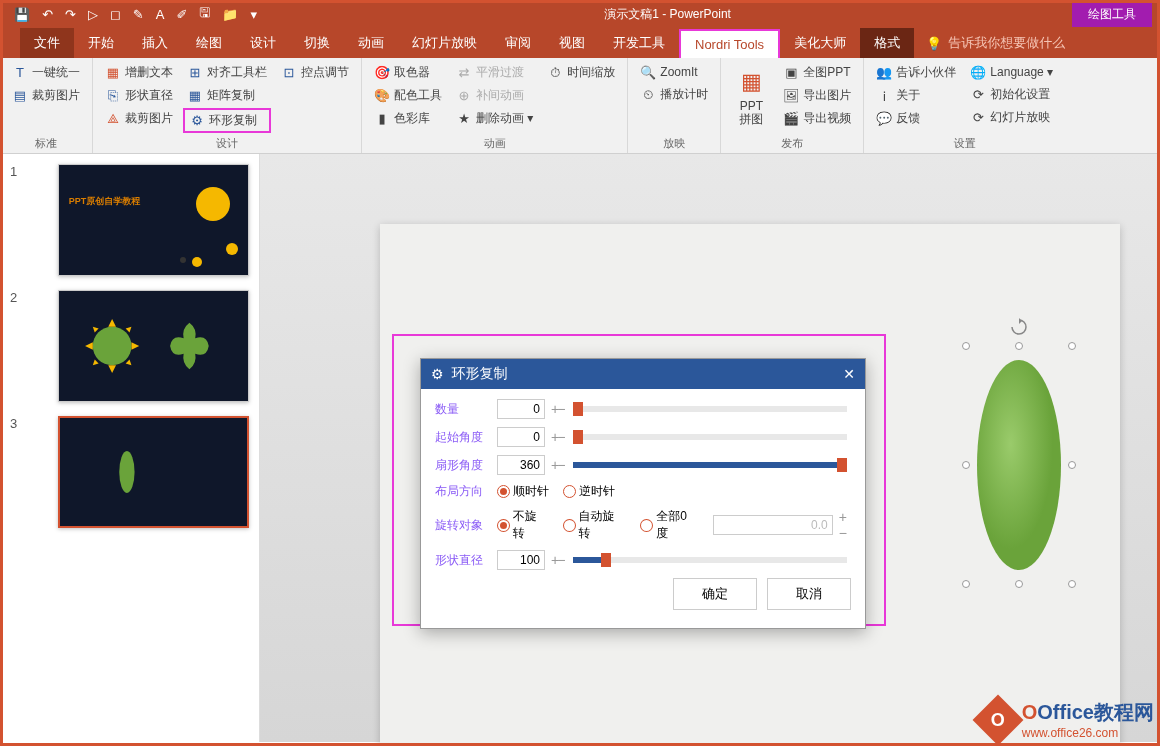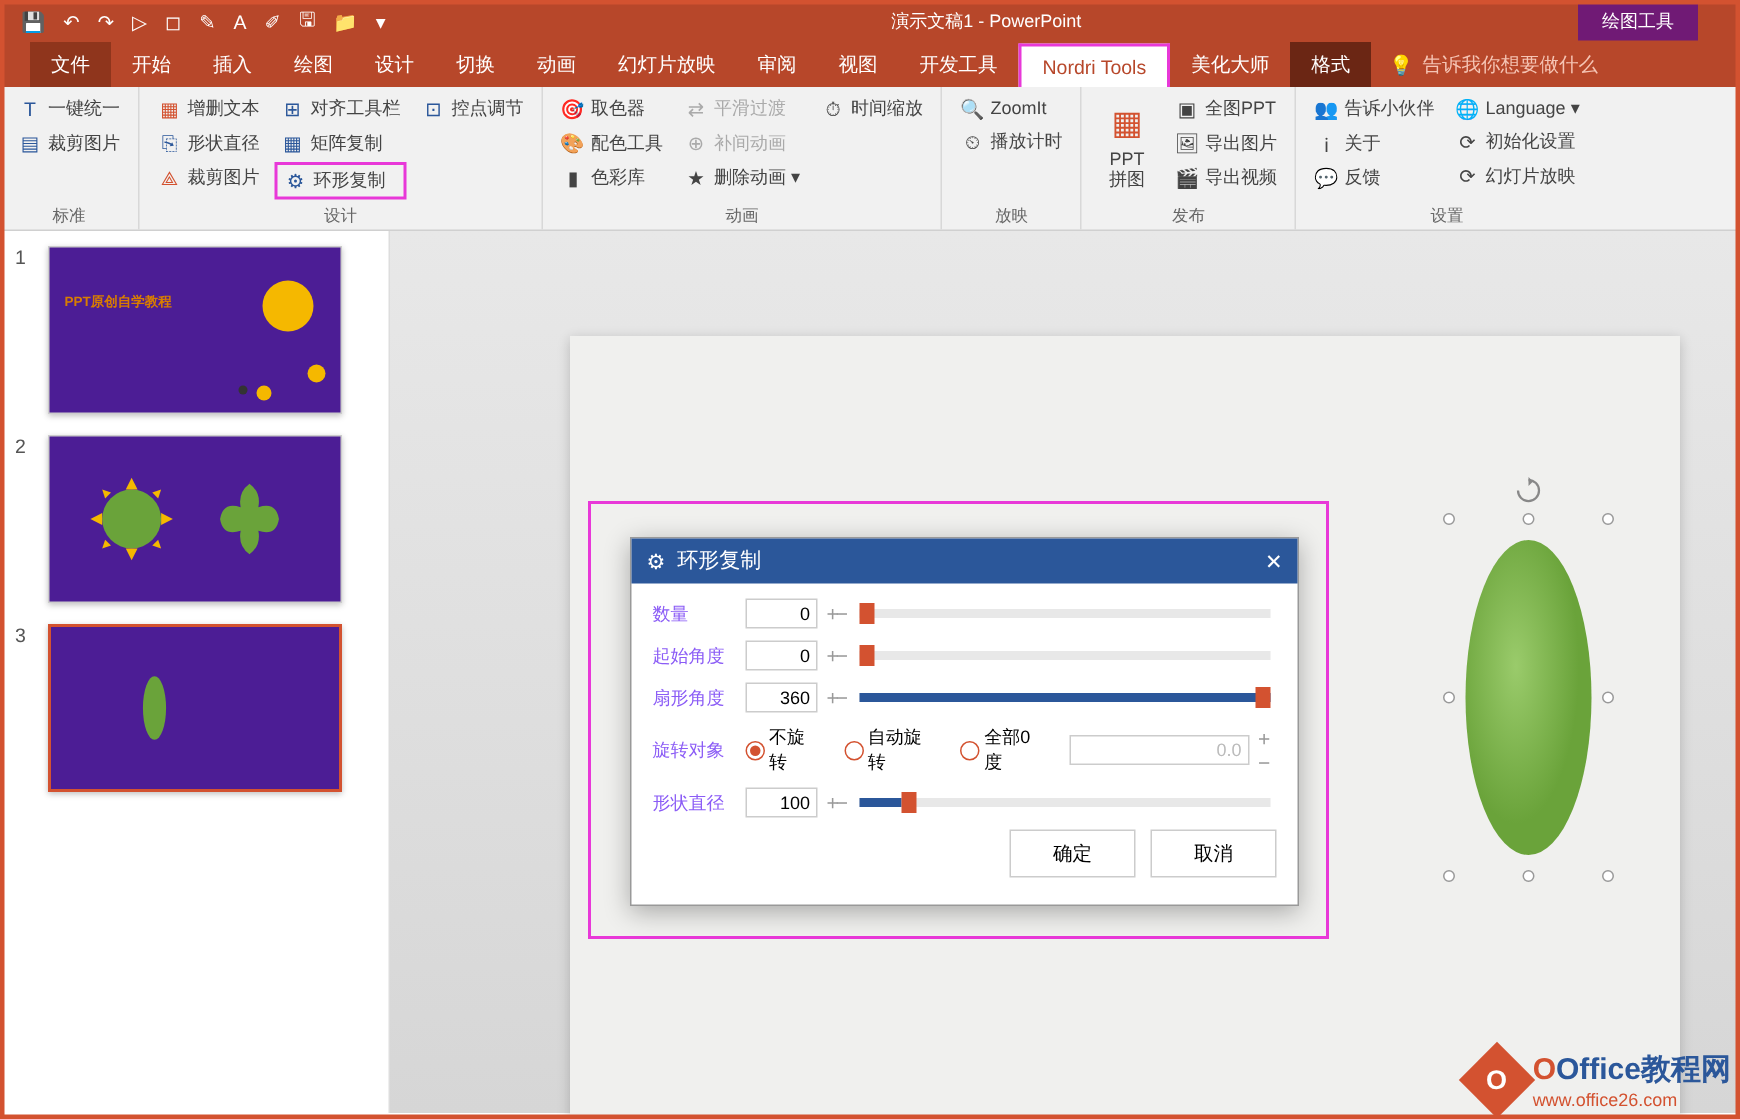--- a/index.html
+++ b/index.html
@@ -1,21 +1,21 @@
 <!DOCTYPE html>
 <html><head>
   <meta charset="utf-8">
   <style>
     * { margin: 0; padding: 0; box-sizing: border-box; font-family: "Microsoft YaHei", sans-serif; }
     body { width: 1160px; height: 746px; background: #fff; position: relative; overflow: hidden; }
     
     .qat { background: #b7472a; height: 28px; display: flex; align-items: center; padding: 0 8px; color: #fff; font-size: 12px; }
     .qat-icon { color: #fff; margin: 0 6px; cursor: pointer; font-size: 13px; }
     .app-title-area { flex: 1; text-align: center; font-size: 12px; }
-    .context-tab { background: #701a75; padding: 4px 16px; font-size: 12px; margin-right: 20px; }
+    .context-tab { background: #a21caf; padding: 4px 16px; font-size: 12px; }
     
     .tabs { background: #b7472a; height: 30px; display: flex; align-items: flex-end; padding: 0 20px; }
     .tab { color: #fff; padding: 6px 14px; font-size: 13px; cursor: pointer; }
     .tab.file { background: #8f351c; }
     .tab.active { background: #fff; color: #b7472a; border: 2px solid #e838d8; border-bottom: none; }
     .tab.context { background: #6b2614; }
     .tell-me { color: #f5c4b4; display: flex; align-items: center; gap: 6px; padding: 6px 12px; font-size: 13px; }
     
     .ribbon { background: #f1f1f1; border-bottom: 1px solid #d0d0d0; height: 96px; display: flex; font-size: 12px; }
     .group { border-right: 1px solid #d8d8d8; padding: 4px 8px 0; display: flex; flex-direction: column; }
@@ -26,21 +26,21 @@
     .rbtn.disabled { color: #aaa; }
     .rbtn-icon { width: 16px; height: 16px; display: inline-flex; align-items: center; justify-content: center; font-size: 13px; }
     .rbtn.highlight { border: 2px solid #e838d8; }
     .big-btn { display: flex; flex-direction: column; align-items: center; gap: 2px; padding: 4px 6px; cursor: pointer; color: #444; }
     .big-icon { width: 32px; height: 32px; display: flex; align-items: center; justify-content: center; font-size: 22px; }
     
     .workspace { display: flex; height: 588px; }
     .slide-panel { width: 260px; background: #fff; border-right: 1px solid #ddd; padding: 10px; overflow: auto; }
     .slide-item { display: flex; gap: 8px; margin-bottom: 14px; }
     .slide-num { font-size: 13px; color: #555; width: 14px; }
-    .thumb { width: 196px; height: 112px; background: #4c1d95; box-shadow: 0 1px 4px rgba(0,0,0,0.25); border: 1px solid #ccc; position: relative; }
+    .thumb { width: 196px; height: 112px; background: #0f172a; box-shadow: 0 1px 4px rgba(0,0,0,0.25); border: 1px solid #ccc; position: relative; margin-left: 26px; }
     .thumb.selected { border: 2px solid #d35230; }
     
     .canvas { flex: 1; background: linear-gradient(180deg, #e8e8e8, #d6d6d6); position: relative; }
     .slide-main { position: absolute; left: 120px; top: 70px; width: 740px; height: 530px; background: #f0f0ee; box-shadow: 0 2px 8px rgba(0,0,0,0.2); }
     
     .dialog-highlight { position: absolute; left: 392px; top: 334px; width: 494px; height: 292px; border: 2px solid #e838d8; pointer-events: none; z-index: 40; }
     .dialog { position: absolute; left: 420px; top: 358px; width: 446px; background: #fff; border: 1px solid #999; box-shadow: 0 4px 16px rgba(0,0,0,0.3); z-index: 50; }
     .dlg-title { background: #2b579a; color: #fff; padding: 6px 10px; font-size: 14px; display: flex; align-items: center; gap: 8px; }
     .dlg-close { margin-left: auto; cursor: pointer; font-size: 14px; }
     .dlg-body { padding: 10px 14px; font-size: 12px; }
@@ -382,20 +382,31 @@
     <div class="dlg-row">
       <span class="dlg-label">扇形角度</span>
       <input class="dlg-input" value="360" style="">
       <span class="spinner">+−</span>
       <div class="slider-track">
           <div class="slider-fill" style="width:100%"></div>
           <div class="slider-thumb" style="right:0"></div>
         </div>
     </div>
     <div class="dlg-row">
+      <span class="dlg-label">布局方向</span>
+      <label class="radio">
+          <span class="radio-dot on"></span>
+          <span>顺时针</span>
+        </label>
+      <label class="radio">
+          <span class="radio-dot"></span>
+          <span>逆时针</span>
+        </label>
+    </div>
+    <div class="dlg-row">
       <span class="dlg-label">旋转对象</span>
       <label class="radio">
           <span class="radio-dot on"></span>
           <span>不旋转</span>
         </label>
       <label class="radio">
           <span class="radio-dot"></span>
           <span>自动旋转</span>
         </label>
       <label class="radio">

